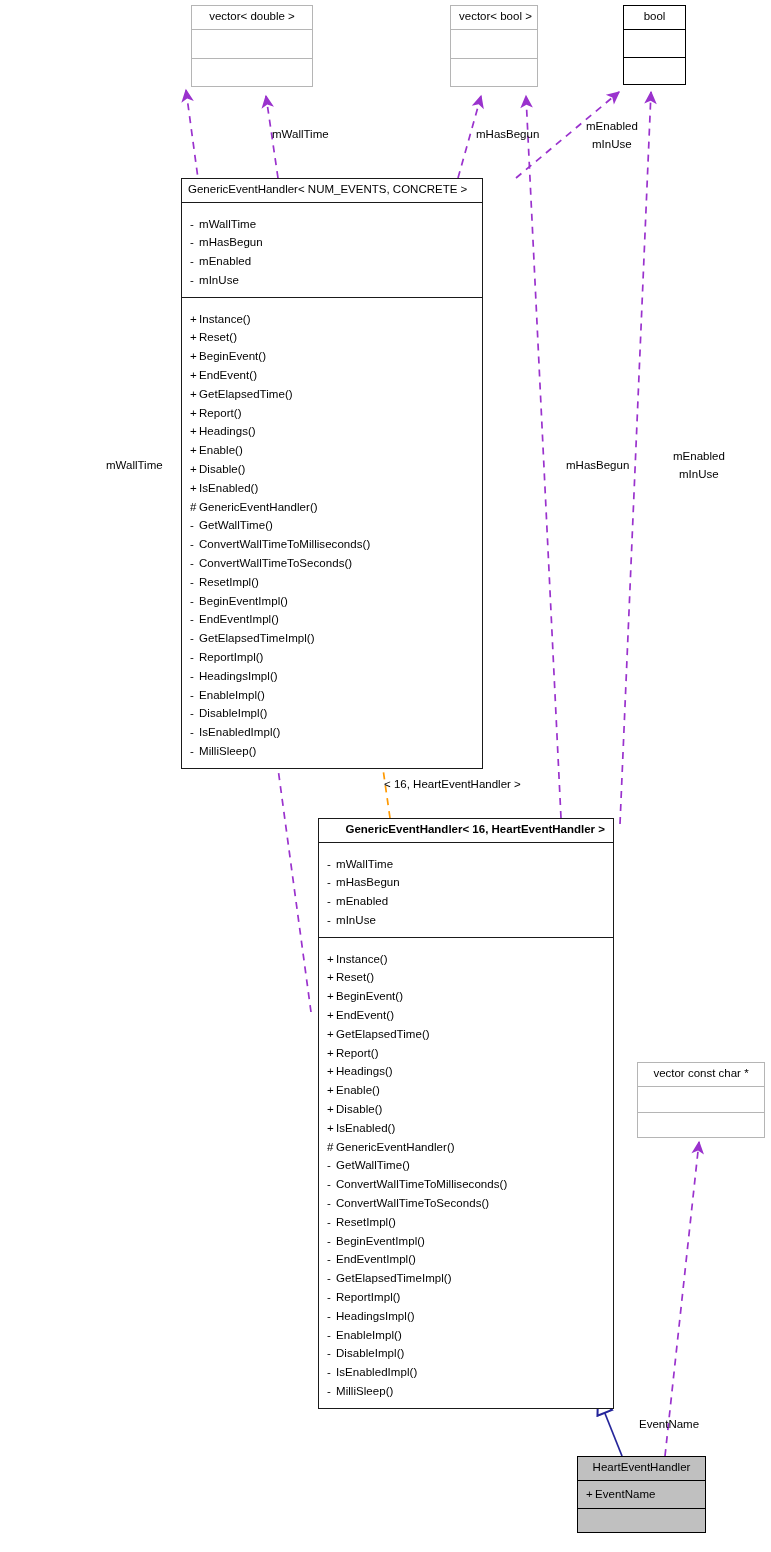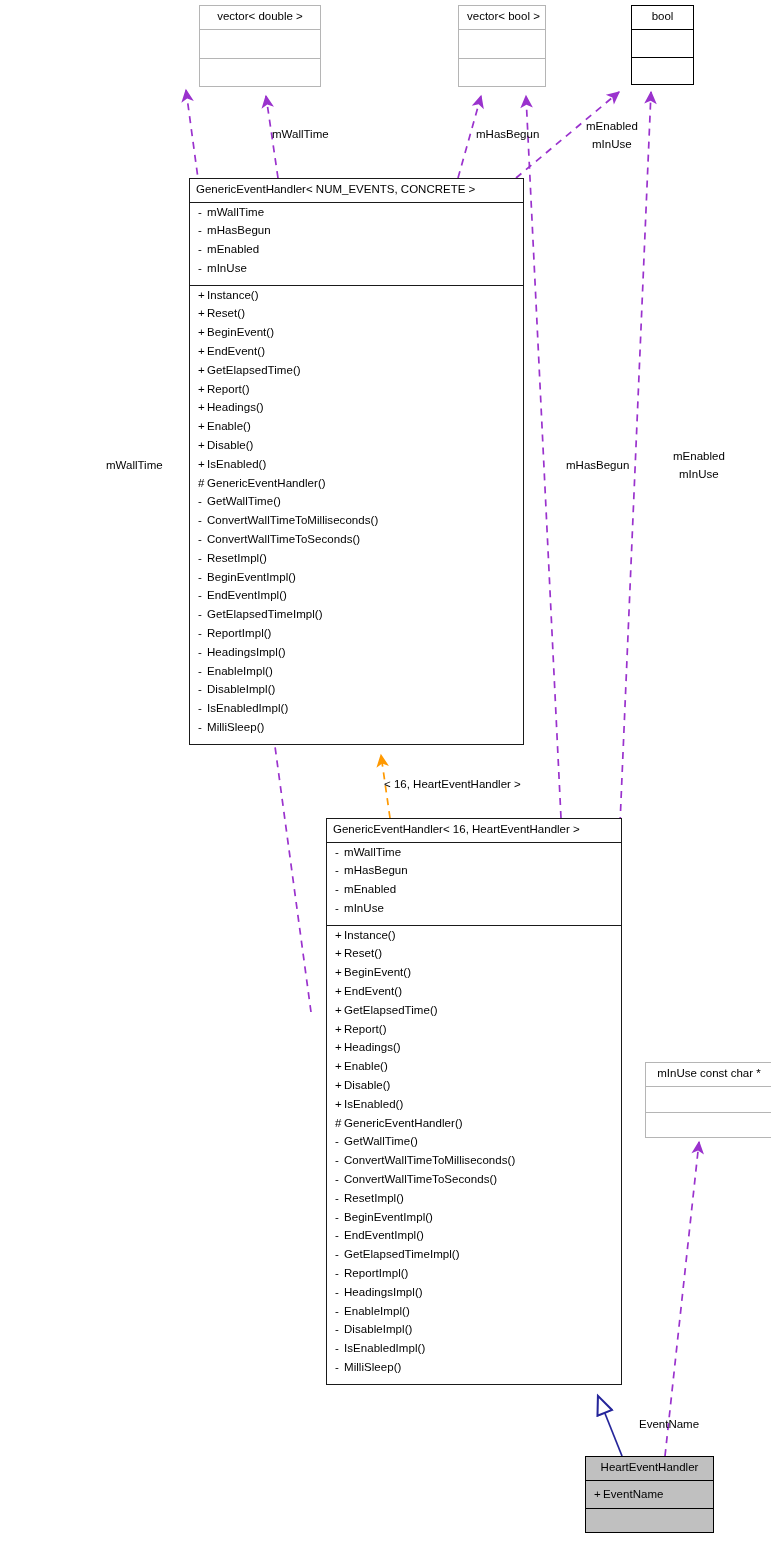--- a/index.html
+++ b/index.html
@@ -22,34 +22,33 @@
   }
 
   
   .node{
     position:absolute;
     box-sizing:border-box;
     background:#ffffff;
     font-size:11.5px;
     color:#000000;
     line-height:1.0;
-    margin-left:8px;
   }
   .node .compart{
     box-sizing:border-box;
     padding:0;
   }
   .node .title{
     text-align:center;
     white-space:nowrap;
     padding:5px 8px 6px 8px;
     font-size:11.5px;
   }
   .node .members{
-    padding:0 8px 7px 8px;
+    padding:12px 8px 7px 8px;
   }
   .node .members .m{
     white-space:nowrap;
     font-size:11.5px;
     line-height:18.8px;
     letter-spacing:0.05px;
   }
   .node .members .m .vis{
     display:inline-block;
     width:9px;
@@ -154,21 +153,21 @@
   </div>
 
   <div class="node strong" style="left:623px; top:5px; width:63px;">
     <div class="compart first">
       <div class="title">bool</div>
     </div>
     <div class="compart" style="height:28px;"></div>
     <div class="compart" style="height:27px;"></div>
   </div>
 
-  <div class="node cls" style="left:181px; top:178px; width:335px;">
+  <div class="node cls" style="left:181px; top:178px; width:302px;">
     <div class="compart first">
       <div class="title" style="text-align:left; padding-left:6px;">GenericEventHandler&lt; NUM_EVENTS, CONCRETE &gt;</div>
     </div>
     <div class="compart members">
         <div class="m"><span class="vis">-</span><span>mWallTime</span></div>
         <div class="m"><span class="vis">-</span><span>mHasBegun</span></div>
         <div class="m"><span class="vis">-</span><span>mEnabled</span></div>
         <div class="m"><span class="vis">-</span><span>mInUse</span></div>
       </div>
     <div class="compart members">
@@ -194,21 +193,21 @@
         <div class="m"><span class="vis">-</span><span>HeadingsImpl()</span></div>
         <div class="m"><span class="vis">-</span><span>EnableImpl()</span></div>
         <div class="m"><span class="vis">-</span><span>DisableImpl()</span></div>
         <div class="m"><span class="vis">-</span><span>IsEnabledImpl()</span></div>
         <div class="m"><span class="vis">-</span><span>MilliSleep()</span></div>
       </div>
   </div>
 
   <div class="node cls" style="left:318px; top:818px; width:296px;">
     <div class="compart first">
-      <div class="title" style="text-align:left; padding-left:6px;">GenericEventHandler&lt; 16, HeartEventHandler &gt;</div>
+      <div class="title" style="text-align:right; padding-left:6px;font-weight:bold;">GenericEventHandler&lt; 16, HeartEventHandler &gt;</div>
     </div>
     <div class="compart members">
         <div class="m"><span class="vis">-</span><span>mWallTime</span></div>
         <div class="m"><span class="vis">-</span><span>mHasBegun</span></div>
         <div class="m"><span class="vis">-</span><span>mEnabled</span></div>
         <div class="m"><span class="vis">-</span><span>mInUse</span></div>
       </div>
     <div class="compart members">
         <div class="m"><span class="vis">+</span><span>Instance()</span></div>
         <div class="m"><span class="vis">+</span><span>Reset()</span></div>
@@ -232,21 +231,21 @@
         <div class="m"><span class="vis">-</span><span>HeadingsImpl()</span></div>
         <div class="m"><span class="vis">-</span><span>EnableImpl()</span></div>
         <div class="m"><span class="vis">-</span><span>DisableImpl()</span></div>
         <div class="m"><span class="vis">-</span><span>IsEnabledImpl()</span></div>
         <div class="m"><span class="vis">-</span><span>MilliSleep()</span></div>
       </div>
   </div>
 
   <div class="node usage" style="left:637px; top:1062px; width:128px;">
     <div class="compart first">
-      <div class="title">mInUse const char *</div>
+      <div class="title">vector const char *</div>
     </div>
     <div class="compart" style="height:26px;"></div>
     <div class="compart" style="height:25px;"></div>
   </div>
 
   <div class="node filled" style="left:577px; top:1456px; width:129px;">
     <div class="compart first">
       <div class="title">HeartEventHandler</div>
     </div>
     <div class="compart members" style="padding:4px 4px 5px 8px;">

